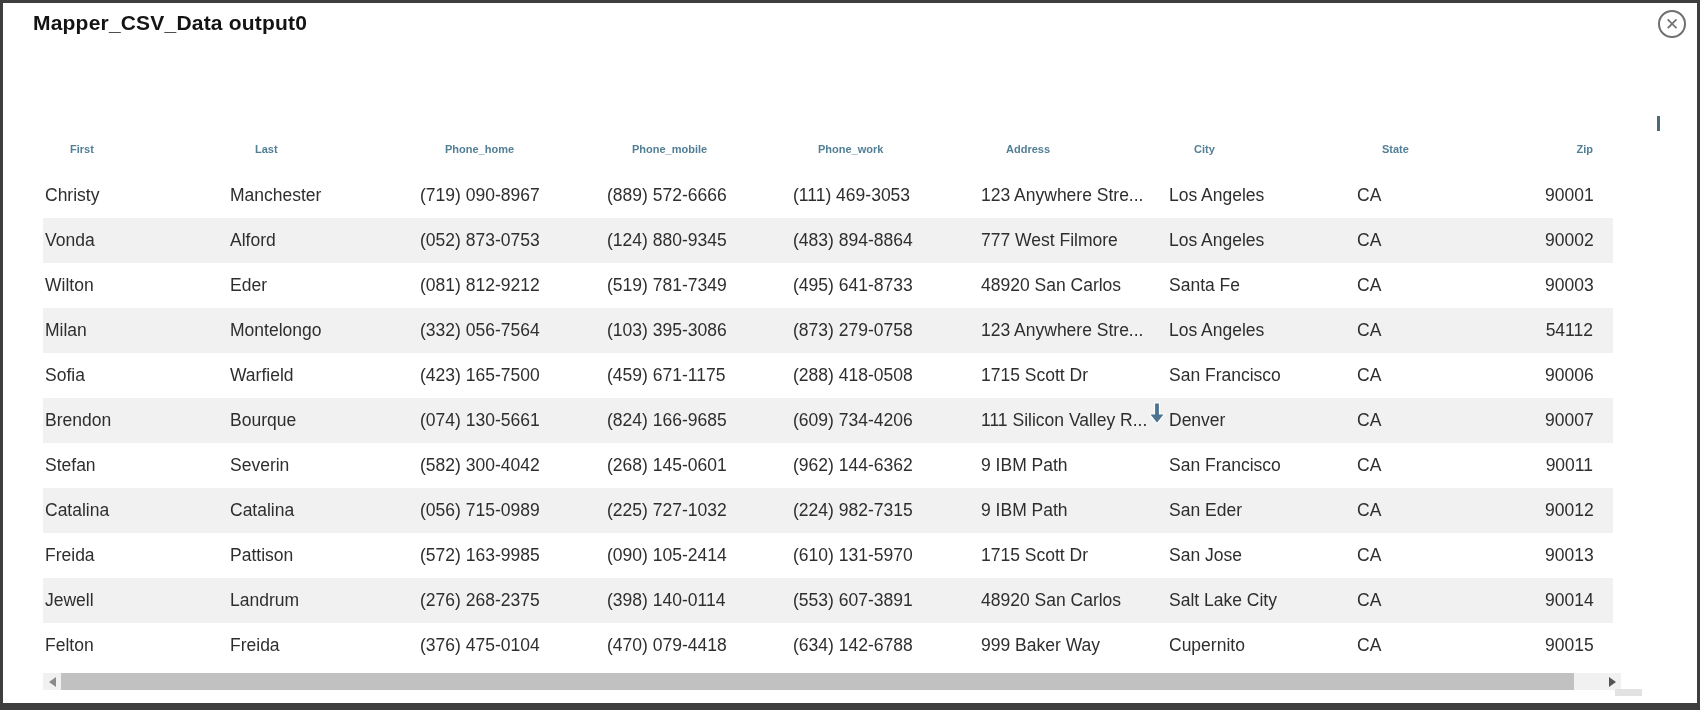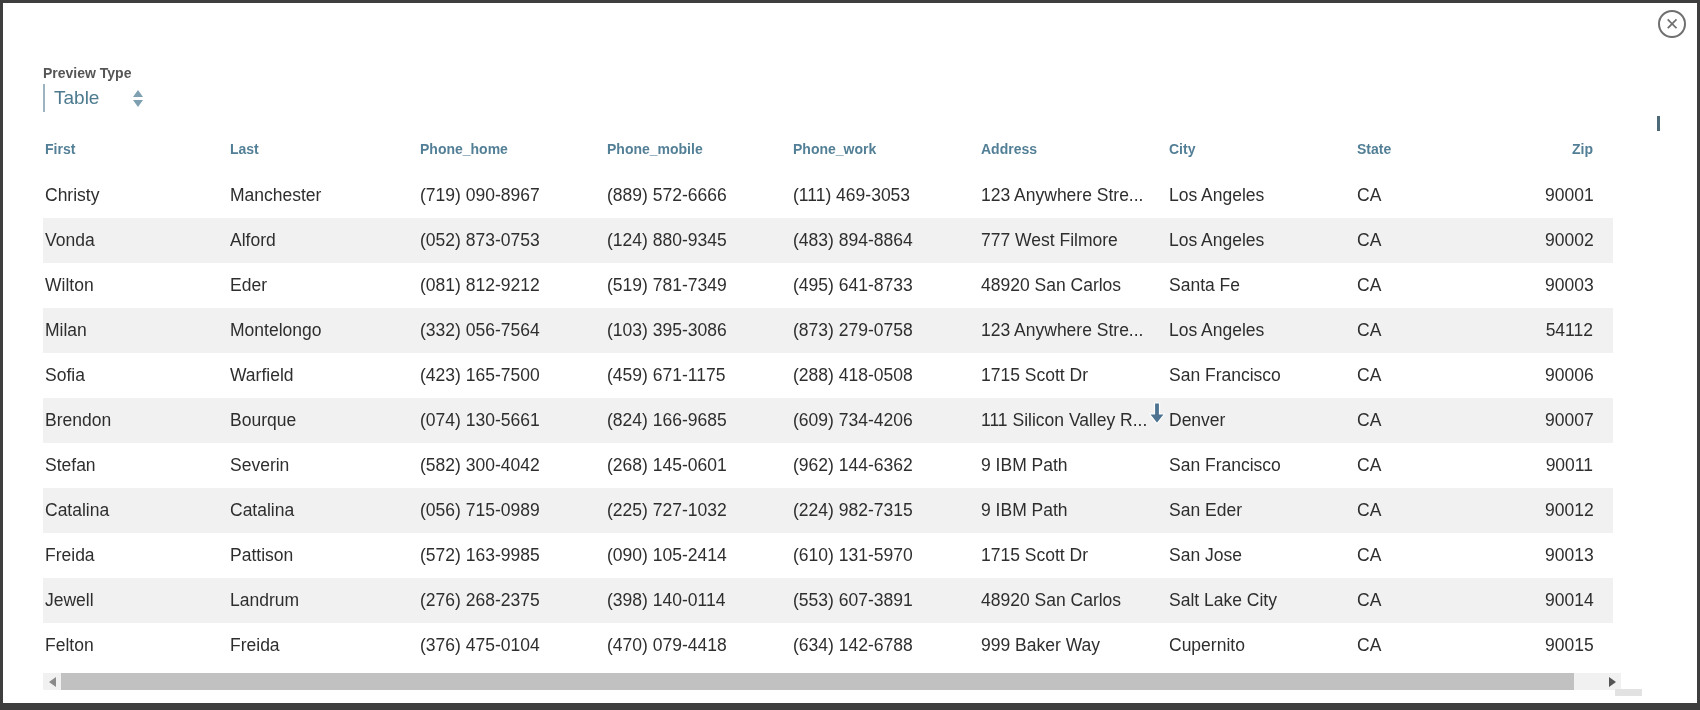--- a/index.html
+++ b/index.html
@@ -62,22 +62,23 @@
     border-top:7px solid #7fa0b0;
   }
   .table-area{position:absolute;left:40px;top:130px;width:1570px;}
   .tr,.thead{
     display:grid;
     grid-template-columns:185px 190px 187px 186px 188px 188px 188px 188px 70px;
     align-items:center;
   }
   .thead{height:32px;}
   .thead .th{
-    font-size:14px;font-weight:700;color:var(--accent);
+    font-size:11px;font-weight:700;color:var(--accent);
     padding-left:2px;
+    margin-left:25px;
   }
   .tbody{margin-top:8px;}
   .tr{height:45px;}
   .tr.stripe{background:var(--stripe);box-shadow:0 -2px 0 #fff,0 2px 0 #fff;}
   .td{
     font-size:17.5px;color:var(--body-text);
     padding-left:2px;white-space:nowrap;overflow:hidden;
   }
   .right{text-align:right;padding-right:20px;}
   
@@ -105,35 +106,26 @@
   }
   .cursor-icon{
     position:absolute;left:1146px;top:399px;pointer-events:none;
   }
 </style>
 </head>
 <body>
 
 <div class="frame">
 
+  <div class="dialog-title">Mapper_CSV_Data output0</div>
 
   <div class="close-btn">
     <span>✕</span>
   </div>
 
-  <div class="preview-block">
-    <div class="preview-label">Preview Type</div>
-    <div class="preview-select">
-      <span class="value">Table</span>
-      <span class="spinner">
-        <span class="up"></span>
-        <span class="down"></span>
-      </span>
-    </div>
-  </div>
 
   <div class="table-area">
     <div class="thead">
         <div class="th">First</div>
         <div class="th">Last</div>
         <div class="th">Phone_home</div>
         <div class="th">Phone_mobile</div>
         <div class="th">Phone_work</div>
         <div class="th">Address</div>
         <div class="th">City</div>

